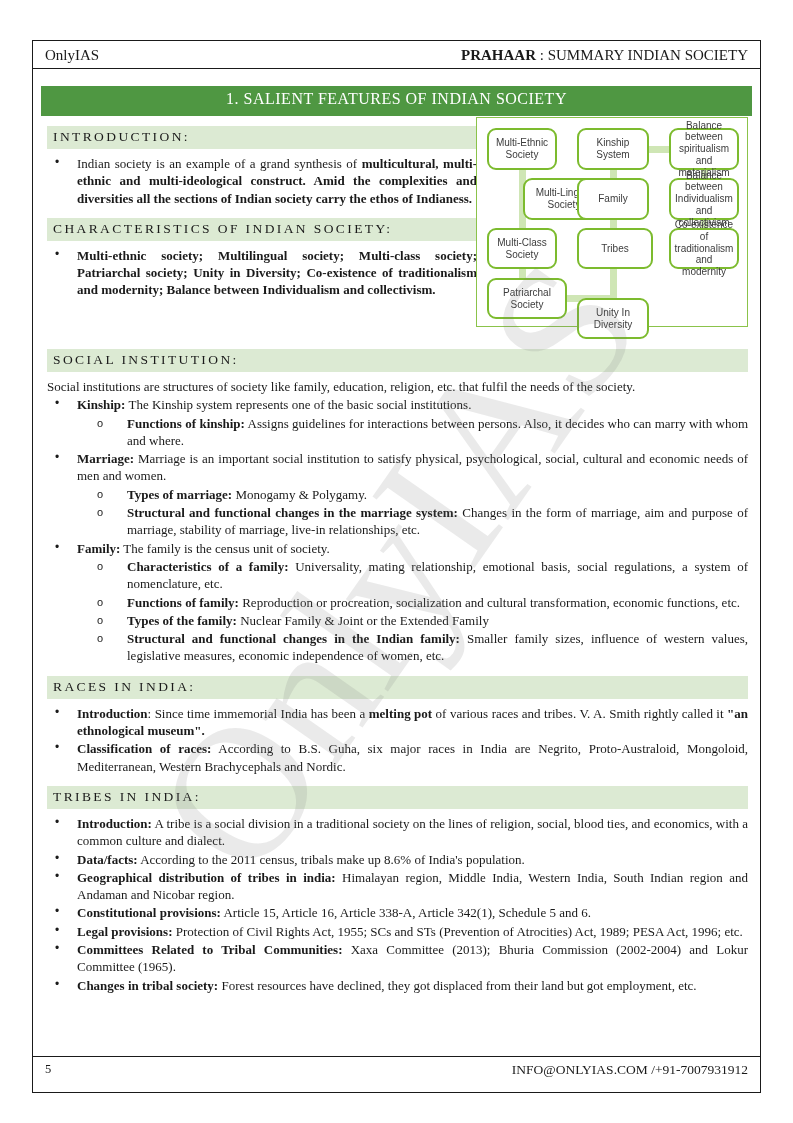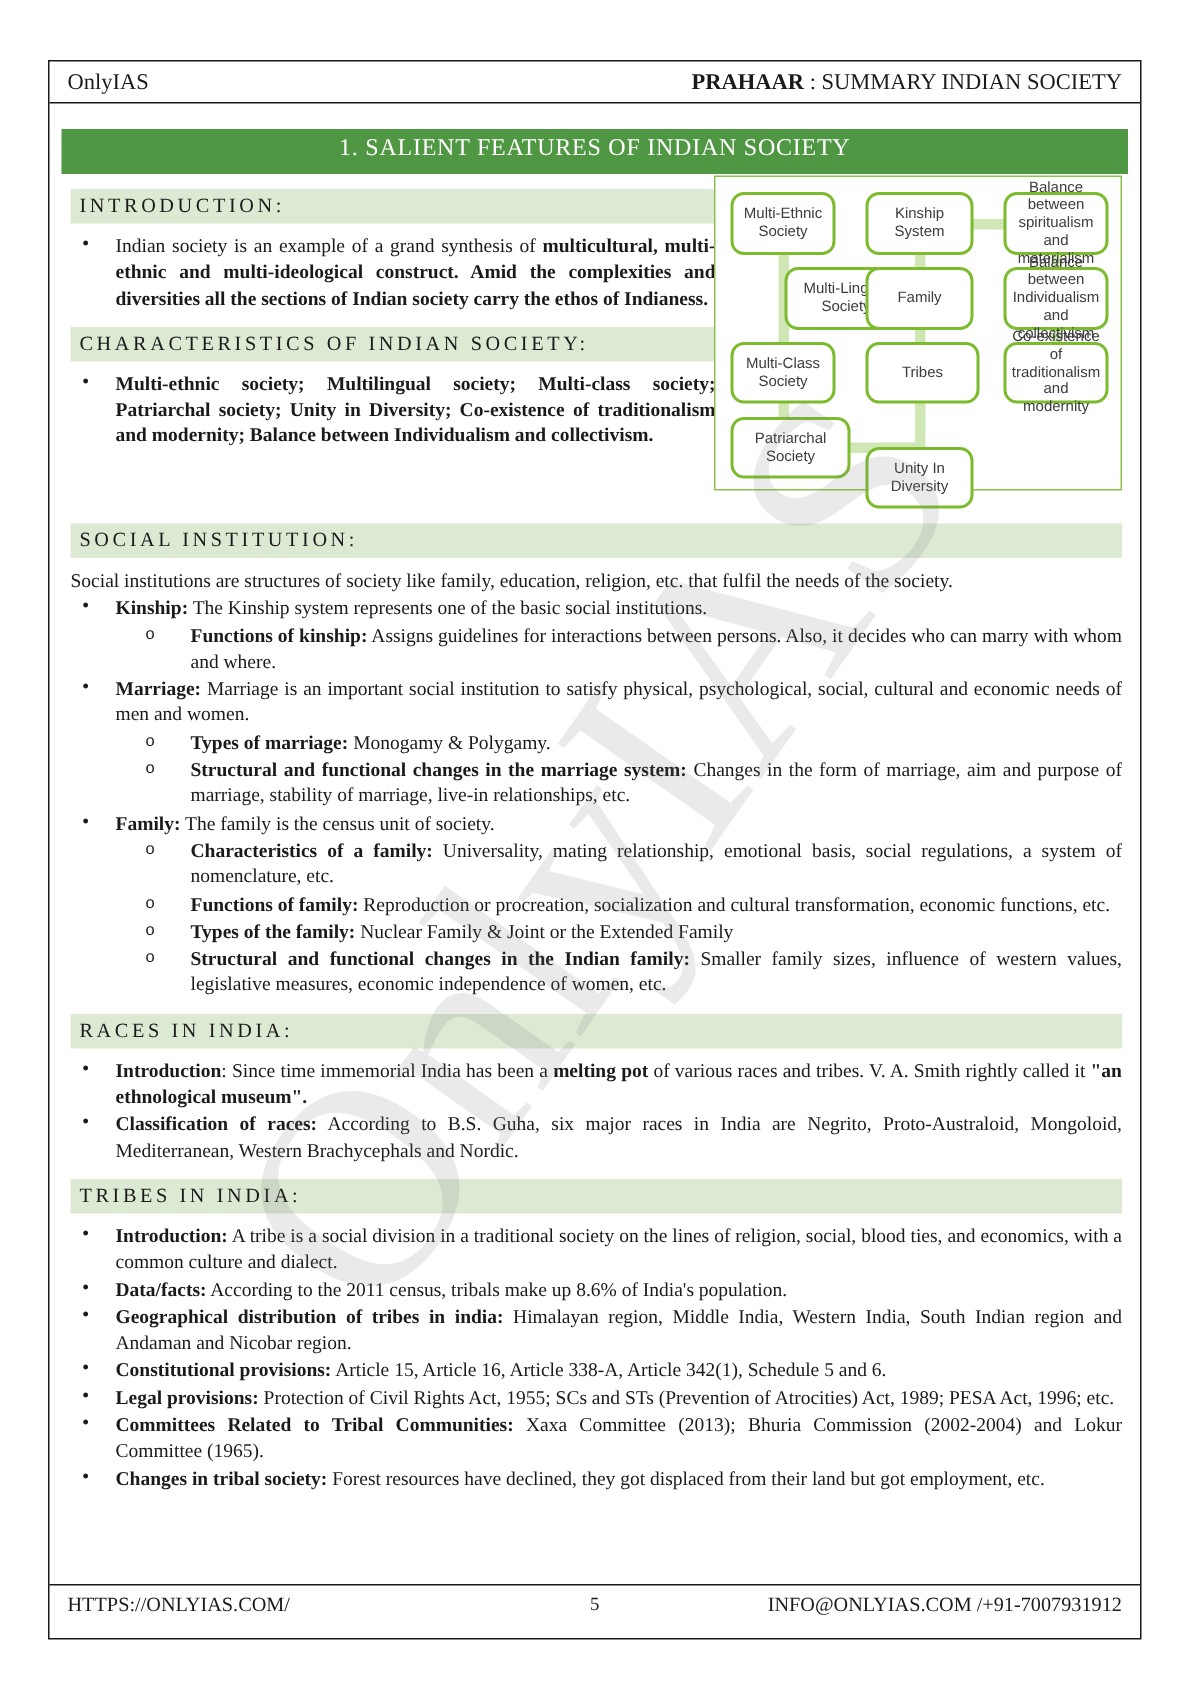--- a/index.html
+++ b/index.html
@@ -113,19 +113,18 @@
       <div class="b1"><span class="mk">•</span><span><b>Data/facts:</b><span> According to the 2011 census, tribals make up 8.6% of India's population.</span></span></div>
       <div class="b1"><span class="mk">•</span><span><b>Geographical distribution of tribes in india:</b><span> Himalayan region, Middle India, Western India, South Indian region and Andaman and Nicobar region.</span></span></div>
       <div class="b1"><span class="mk">•</span><span><b>Constitutional provisions:</b><span> Article 15, Article 16, Article 338-A, Article 342(1), Schedule 5 and 6.</span></span></div>
       <div class="b1"><span class="mk">•</span><span><b>Legal provisions:</b><span> Protection of Civil Rights Act, 1955; SCs and STs (Prevention of Atrocities) Act, 1989; PESA Act, 1996; etc.</span></span></div>
       <div class="b1"><span class="mk">•</span><span><b>Committees Related to Tribal Communities:</b><span> Xaxa Committee (2013); Bhuria Commission (2002-2004) and Lokur Committee (1965).</span></span></div>
       <div class="b1"><span class="mk">•</span><span><b>Changes in tribal society:</b><span> Forest resources have declined, they got displaced from their land but got employment, etc.</span></span></div>
 
     </div>
 
     <div class="footer">
-      <span class="fl">HTTPS://ONLYIAS.COM/</span>
       <span class="fc">5</span>
       <span class="fr">INFO@ONLYIAS.COM /+91-7007931912</span>
     </div>
 
   </div>
 </div>
 
 </body></html>

